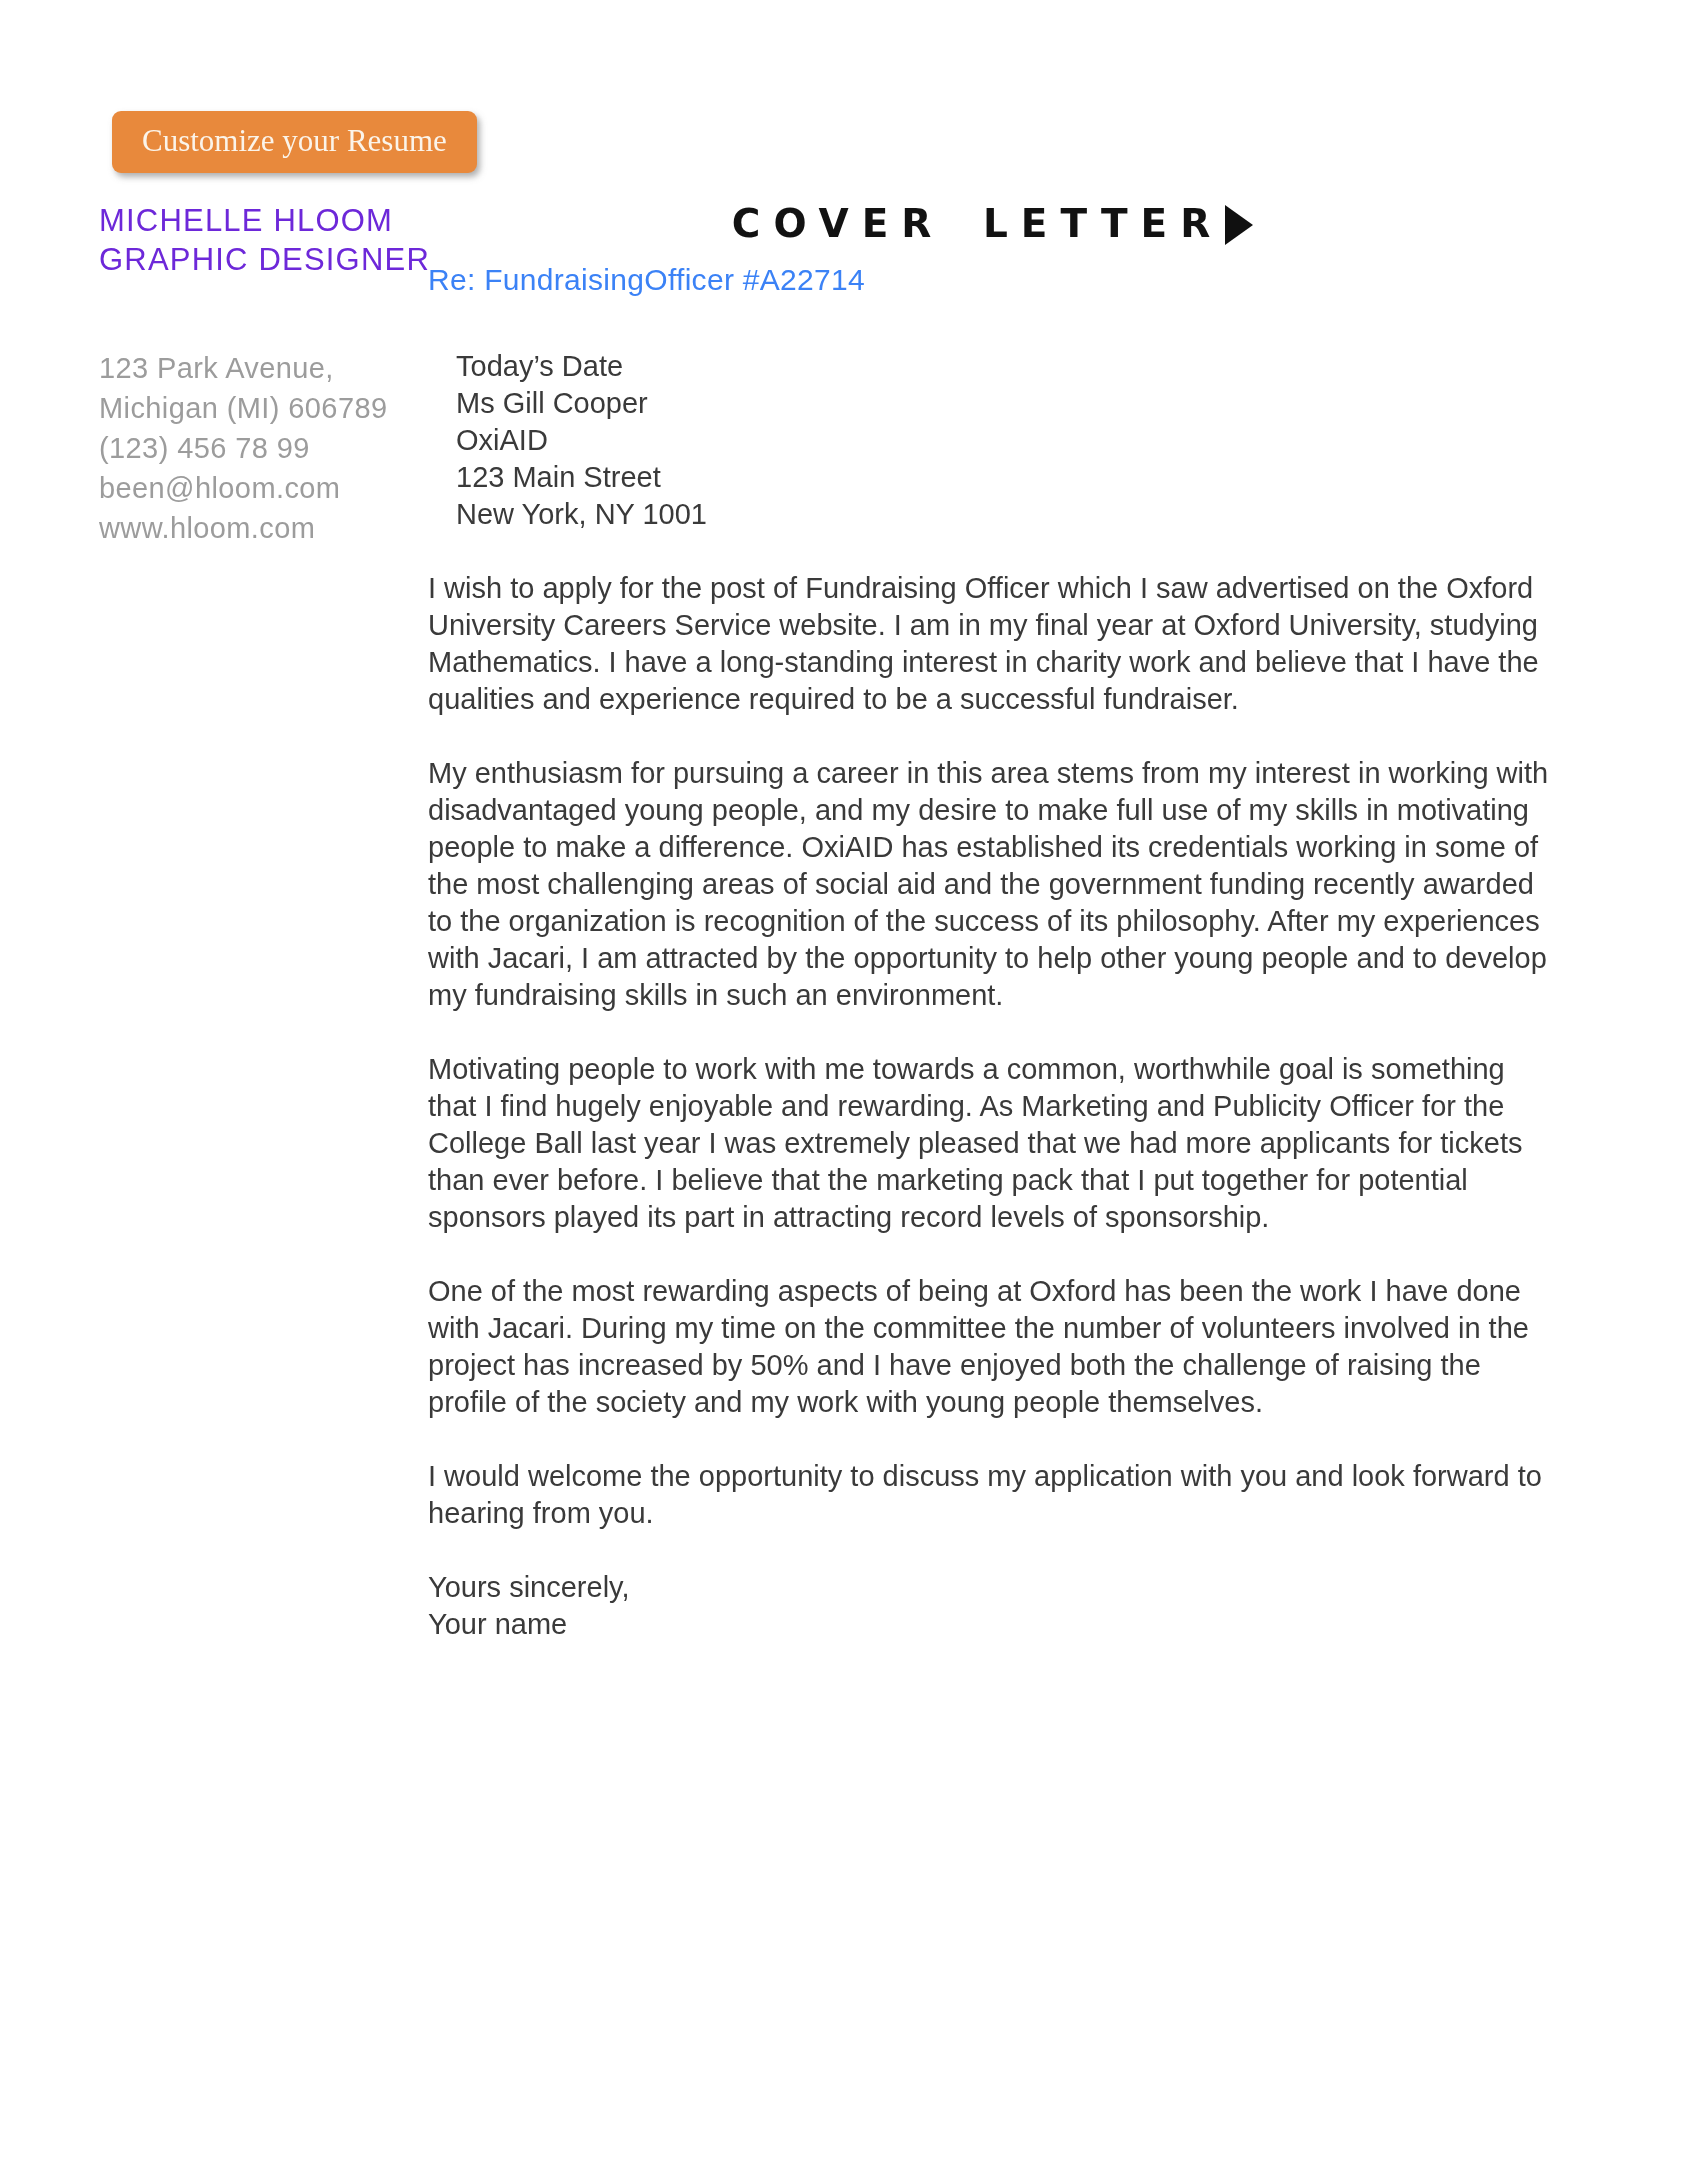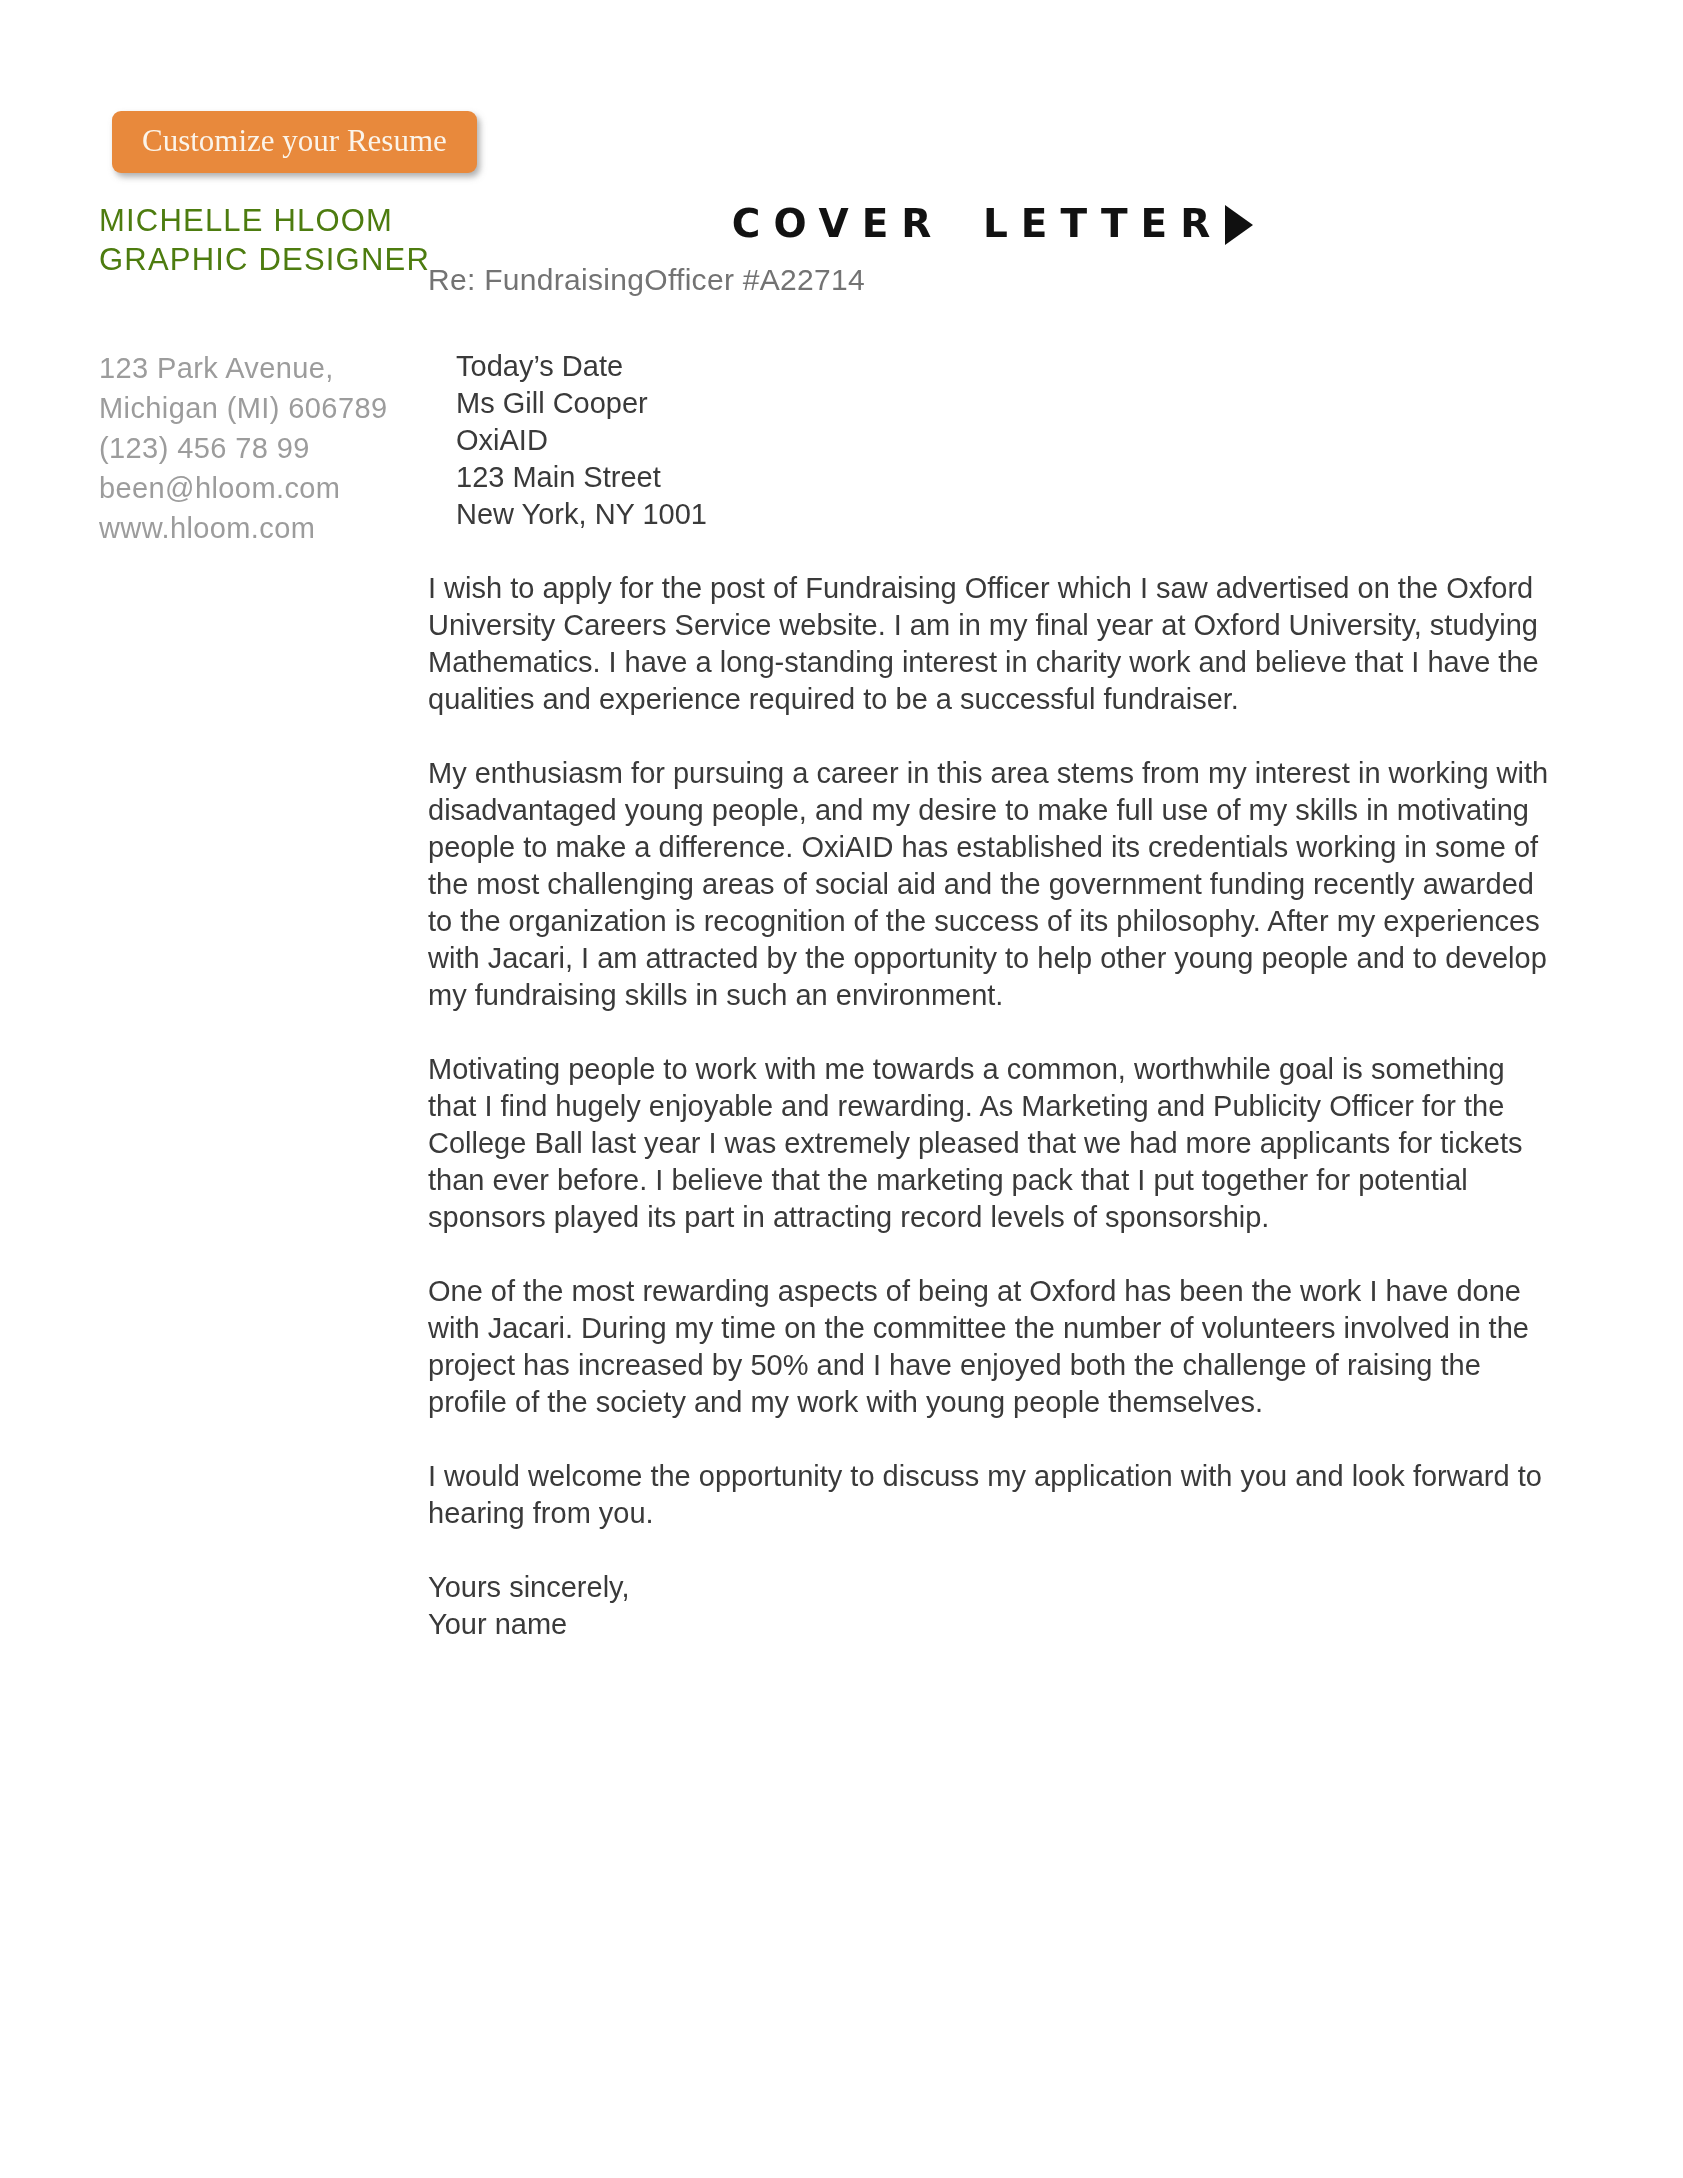--- a/index.html
+++ b/index.html
@@ -28,21 +28,21 @@
     box-shadow: 3px 4px 6px rgba(110,110,110,0.55);
     text-decoration: none;
     cursor: pointer;
   }
 
   
   .identity {
     position: absolute;
     left: 99px;
     top: 201px;
-    color: #4d7c0f;
+    color: #6d28d9;
     font-size: 31px;
     line-height: 39px;
     letter-spacing: 1.2px;
   }
 
   
   .contact {
     position: absolute;
     left: 99px;
     top: 348px;
@@ -81,21 +81,21 @@
     width: 0;
     height: 0;
     border-left: 28px solid #101010;
     border-top: 20px solid transparent;
     border-bottom: 20px solid transparent;
     margin-left: 2px;
     margin-top: 2px;
   }
   .subject {
     margin-top: 16px;
-    color: #737373;
+    color: #3b82f6;
     font-size: 30px;
     line-height: 37px;
     letter-spacing: 0.3px;
   }
   .recipient { margin-top: 50px; margin-left: 28px; }
   .para { margin: 37px 0 0 0; }
   .closing { margin-top: 37px; }
 </style>
 </head>
 <body>

